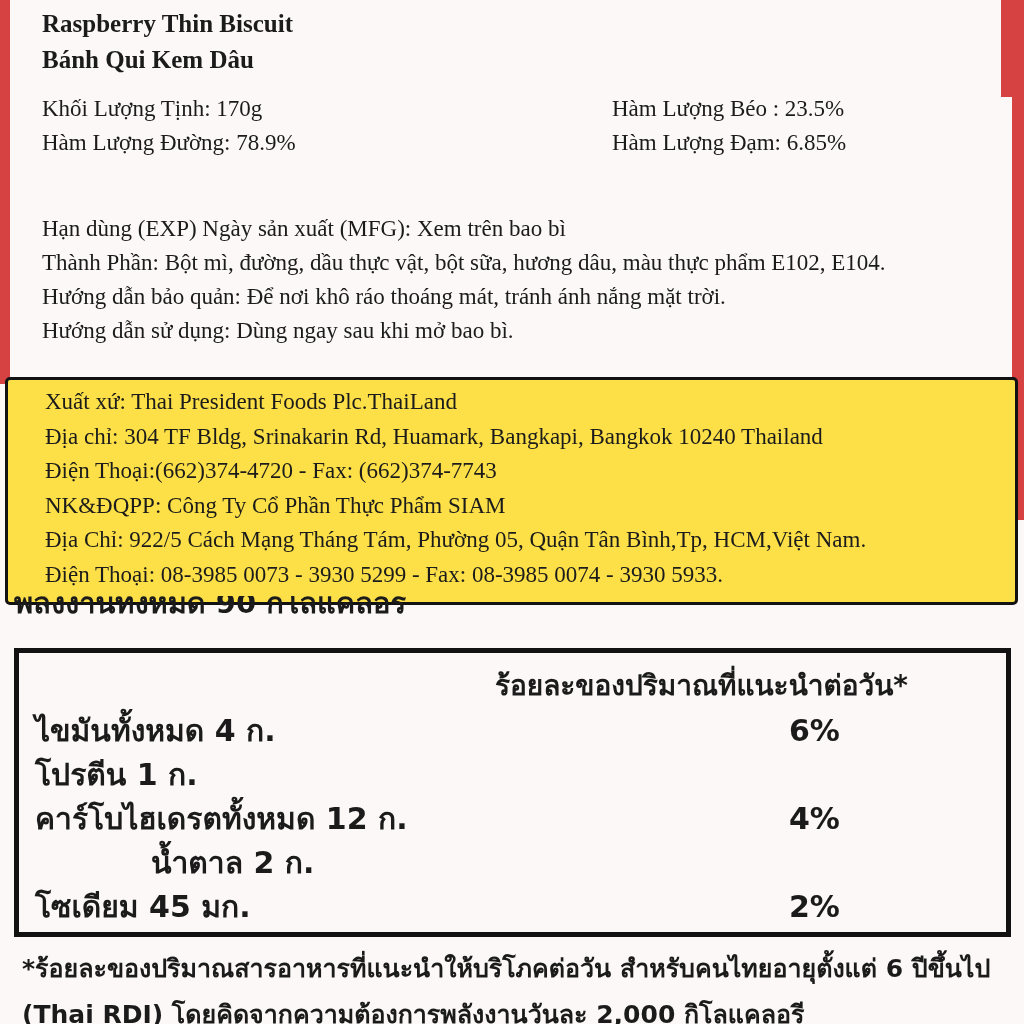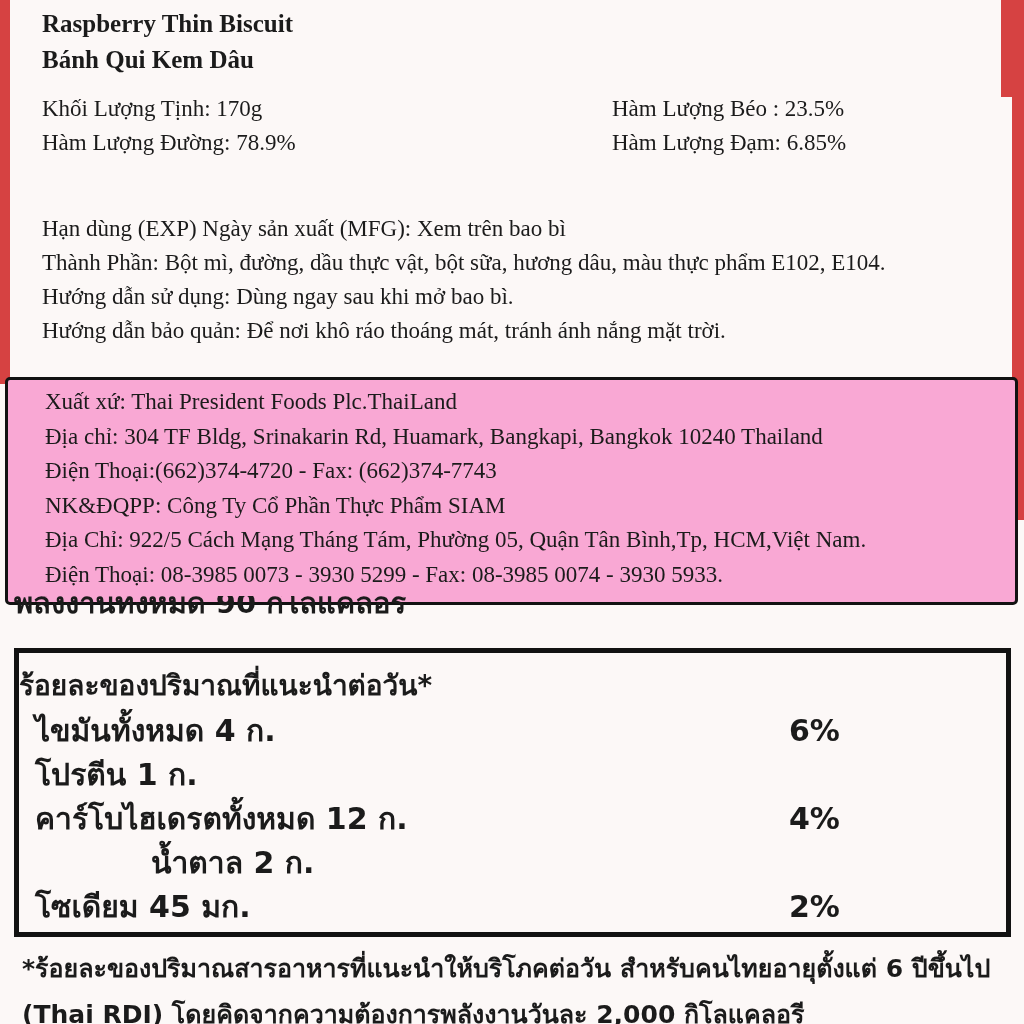--- a/index.html
+++ b/index.html
@@ -22,38 +22,38 @@
   .spec-row{display:flex;}
   .spec-left{width:570px;flex:0 0 570px;}
 
   .info-block{position:absolute;left:42px;top:212px;width:935px;font-size:23px;line-height:33px;}
   .info-block p{margin:0 0 1px 0;}
 
   .address-box{
     position:absolute;left:5px;top:377px;width:1013px;box-sizing:border-box;
     border:3px solid #121212;border-radius:5px;
     padding:5px 8px 10px 37px;
-    font-size:23px;line-height:34.5px;background:#f9a8d4;
+    font-size:23px;line-height:34.5px;background:#fde047;
   }
   .address-box p{margin:0;}
 
   .cutoff-wrap{position:absolute;left:14px;top:596px;width:462px;height:32px;overflow:hidden;}
   .cutoff-inner{
     display:inline-block;margin-top:-16px;white-space:nowrap;
     font-family:"DejaVu Sans", sans-serif;font-weight:bold;font-size:29px;
     border-bottom:1px solid #ef4444;padding-bottom:2px;min-width:440px;
   }
 
   .nutrition-table{
     position:absolute;left:14px;top:648px;width:997px;height:289px;box-sizing:border-box;
     border:5px solid #121212;background:#fcf8f7;
     font-family:"DejaVu Sans", sans-serif;font-weight:bold;
   }
   .nut-header{
-    padding:10px 98px 2px 0;font-size:28px;
+    text-align:right;padding:10px 98px 2px 0;font-size:28px;
   }
   .nut-row{position:relative;padding-left:16px;font-size:30px;line-height:44px;}
   .nut-row .pct{position:absolute;left:770px;top:0;}
   .nut-row.indent{padding-left:132px;}
 
   .footnote{
     position:absolute;left:14px;top:942px;width:1000px;
     font-family:"DejaVu Sans", sans-serif;font-weight:bold;
     font-size:25px;line-height:38px;
   }
@@ -80,22 +80,22 @@
     </div>
     <div class="spec-row">
       <span class="spec-left">Hàm Lượng Đường: 78.9%</span>
       <span>Hàm Lượng Đạm: 6.85%</span>
     </div>
   </div>
 
   <div class="info-block">
     <p>Hạn dùng (EXP) Ngày sản xuất (MFG): Xem trên bao bì</p>
     <p>Thành Phần: Bột mì, đường, dầu thực vật, bột sữa, hương dâu, màu thực phẩm E102, E104.</p>
+    <p>Hướng dẫn bảo quản: Để nơi khô ráo thoáng mát, tránh ánh nắng mặt trời.</p>
     <p>Hướng dẫn sử dụng: Dùng ngay sau khi mở bao bì.</p>
-    <p>Hướng dẫn bảo quản: Để nơi khô ráo thoáng mát, tránh ánh nắng mặt trời.</p>
   </div>
 
   <div class="address-box">
     <p>Xuất xứ: Thai President Foods Plc.ThaiLand</p>
     <p>Địa chỉ: 304 TF Bldg, Srinakarin Rd, Huamark, Bangkapi, Bangkok 10240 Thailand</p>
     <p>Điện Thoại:(662)374-4720    -   Fax: (662)374-7743</p>
     <p>NK&amp;ĐQPP: Công Ty Cổ Phần Thực Phẩm SIAM</p>
     <p>Địa Chỉ: 922/5 Cách Mạng Tháng Tám, Phường 05, Quận Tân Bình,Tp, HCM,Việt Nam.</p>
     <p>Điện Thoại: 08-3985 0073   - 3930 5299   -   Fax: 08-3985 0074   - 3930 5933.</p>
   </div>

